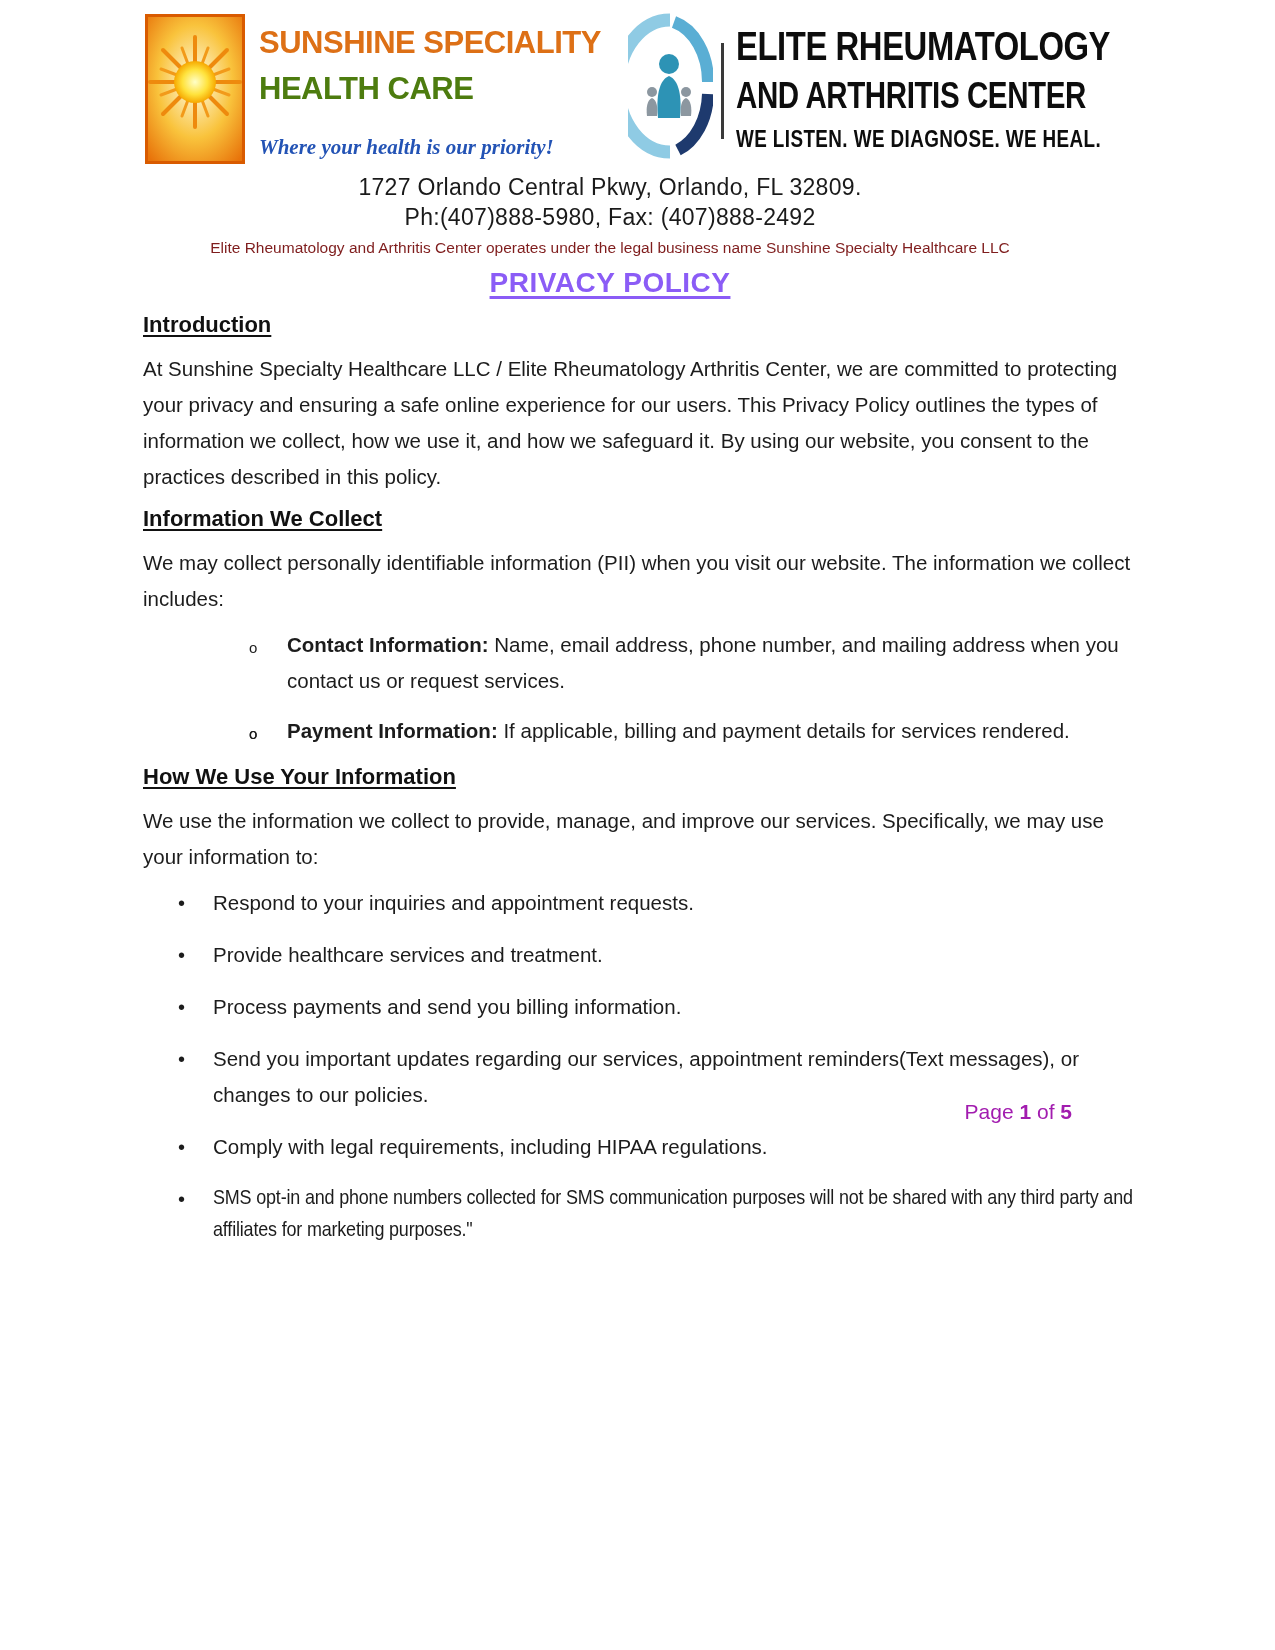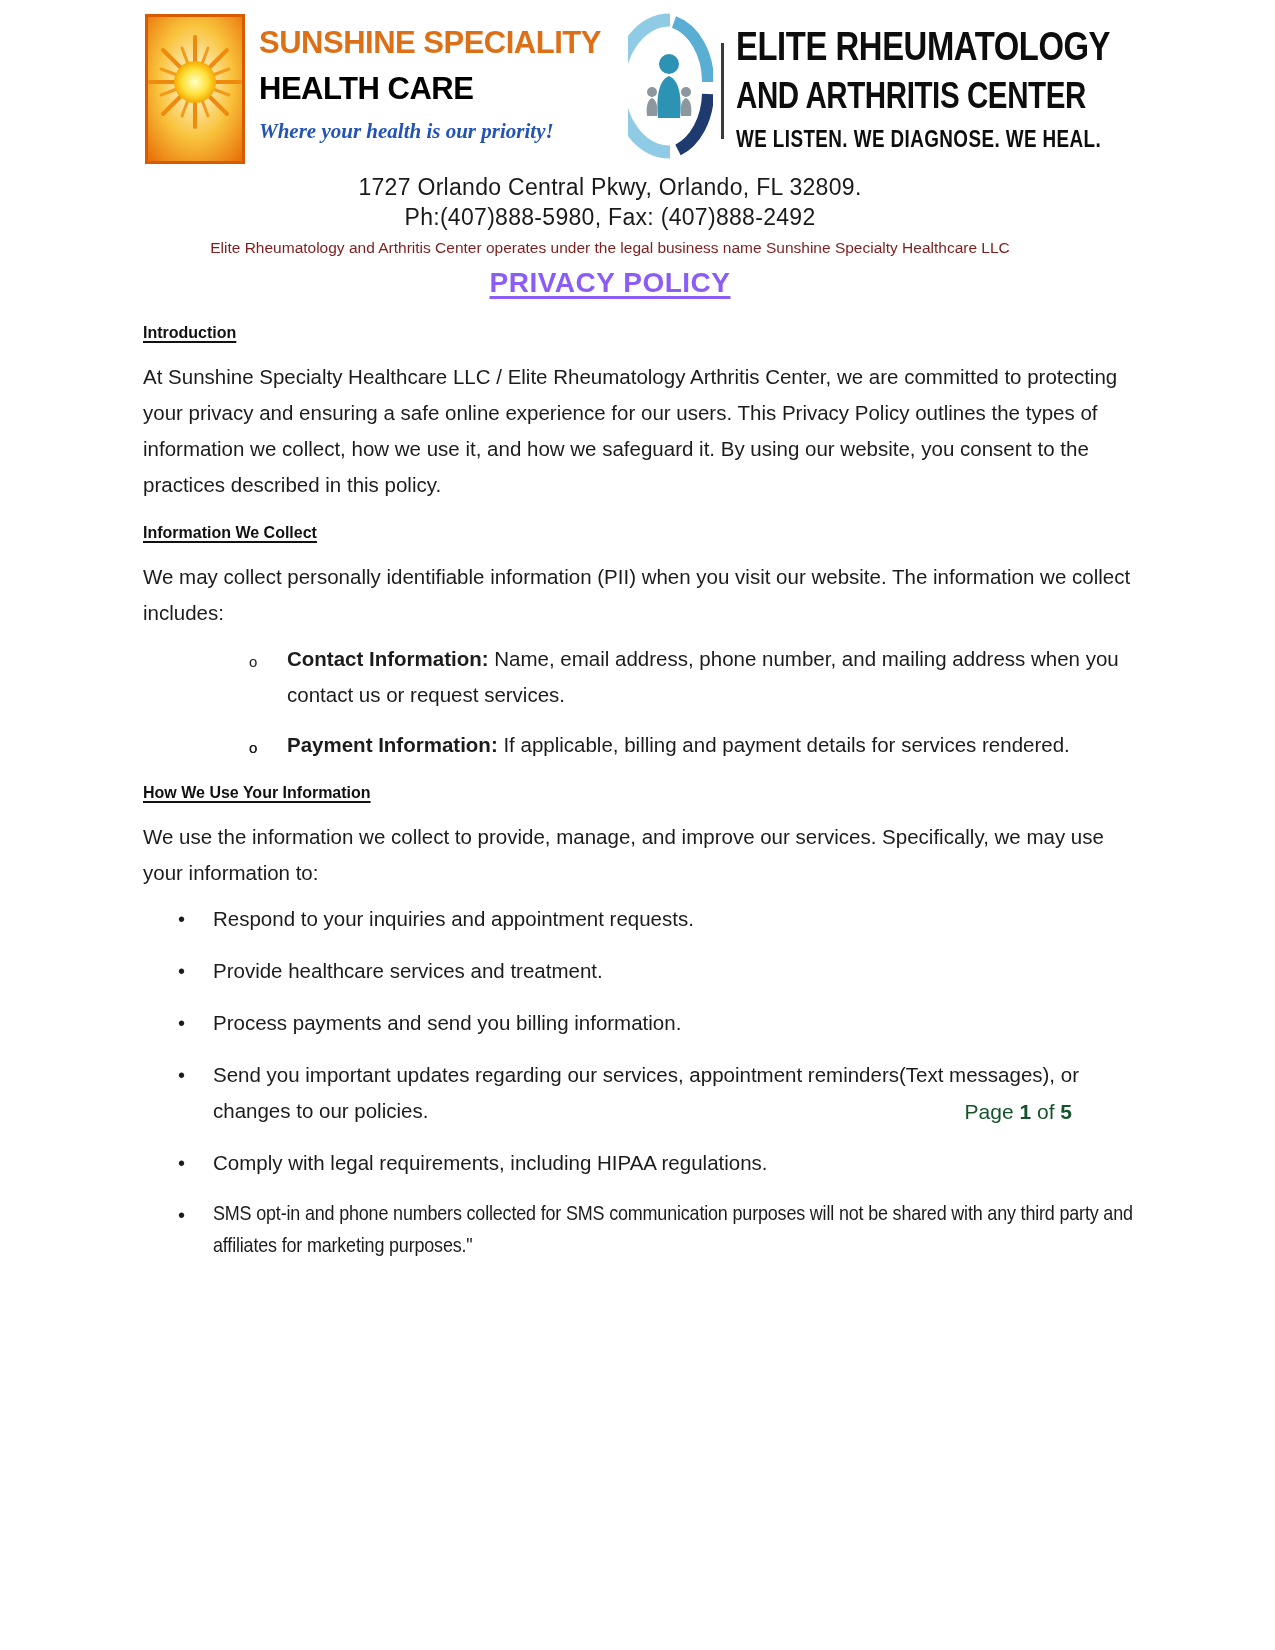--- a/index.html
+++ b/index.html
@@ -9,44 +9,44 @@
     color:#1f1f1f;
     overflow:hidden;
   }
   .page { position:relative; width:1275px; height:1236px; background:#fff; }
 
   
   .logo-left { position:absolute; left:145px; top:14px; display:flex; }
   .sun-box { width:100px; height:150px; flex:0 0 auto; }
   .sunshine-text { margin-left:14px; padding-top:12px; }
   .sunshine-line1 { color:#DD7016; font-weight:bold; font-size:31px; letter-spacing:-0.5px; line-height:34px; }
-  .sunshine-line2 { color:#000000; font-weight:bold; font-size:31px; letter-spacing:-0.5px; line-height:34px; margin-top:12px; }
+  .sunshine-line2 { color:#4d7c0f; font-weight:bold; font-size:31px; letter-spacing:-0.5px; line-height:34px; margin-top:12px; }
   .sunshine-tagline { color:#2353B5; font-weight:bold; font-style:italic; font-size:21px;
-    font-family:"Liberation Serif", serif; margin-top:13px; }
+    font-family:"Liberation Serif", serif; margin-top:29px; }
 
   .logo-right { position:absolute; left:628px; top:12px; display:flex; align-items:center; }
   .emblem { width:85px; height:148px; flex:0 0 auto; }
   .v-divider { width:3px; height:96px; background:#3a3a3a; margin:10px 12px 0 8px; }
   .elite-text { padding-top:4px; }
   .elite-line { font-weight:bold; color:#0d0d0d; transform:scaleX(0.82); transform-origin:left top; white-space:nowrap; }
   .elite-line1 { font-size:40px; line-height:46px; letter-spacing:-0.5px; }
   .elite-line2 { font-size:36px; line-height:42px; margin-top:6px; letter-spacing:-0.5px; }
   .elite-line3 { font-size:23px; line-height:28px; margin-top:8px; letter-spacing:0.5px; }
 
   
   .header-center { position:absolute; left:35px; top:172px; width:1150px; text-align:center; color:#1a1a1a; }
   .address-line { font-size:23px; letter-spacing:0.3px; line-height:30px; }
   .phone-line   { font-size:23px; letter-spacing:0.3px; line-height:30px; }
   .legal-line   { font-size:15.5px; line-height:22px; margin-top:5px; color:#7f1d1d; }
   .doc-title    { margin-top:8px; font-size:28px; font-weight:bold; letter-spacing:0.5px;
                   text-decoration:underline; text-decoration-thickness:2.5px; text-underline-offset:4px; color:#8b5cf6; }
 
   
   .content { position:absolute; left:143px; top:303px; width:992px; font-size:20.5px; line-height:36px; color:#1c1c1c; }
-  .content h2 { font-size:16px; font-weight:bold; line-height:28px; margin:16px 0 12px;
+  .content h2 { font-size:22px; font-weight:bold; line-height:28px; margin:8px 0 12px;
                 text-decoration:underline; text-decoration-thickness:2px; text-underline-offset:3px; color:#111; }
   .content p  { margin:0 0 10px; }
   .content ul { list-style:none; margin:0; padding:0; }
   .content li { position:relative; margin:0 0 14px; }
   .li-text { display:block; }
 
   
   .list-o li { padding-left:144px; }
   .list-o .marker { position:absolute; left:106px; top:3px; font-size:15px; color:#1c1c1c; }
 
@@ -58,21 +58,21 @@
   .condensed .li-text {
     width:117%;
     transform:scaleX(0.855);
     transform-origin:left top;
     line-height:32px;
     font-size:21px;
     letter-spacing:-0.2px;
   }
 
   
-  .page-footer { position:absolute; right:203px; bottom:112px; font-size:21px; color:#14532d; }
+  .page-footer { position:absolute; right:203px; bottom:112px; font-size:21px; color:#a21caf; }
   .page-footer strong { font-weight:bold; }
 </style>
 </head>
 <body>
 
 <div class="page">
 
   <div class="logo-left">
     <div class="sun-box">
       <svg viewBox="0 0 100 150" width="100" height="150" aria-hidden="true">

